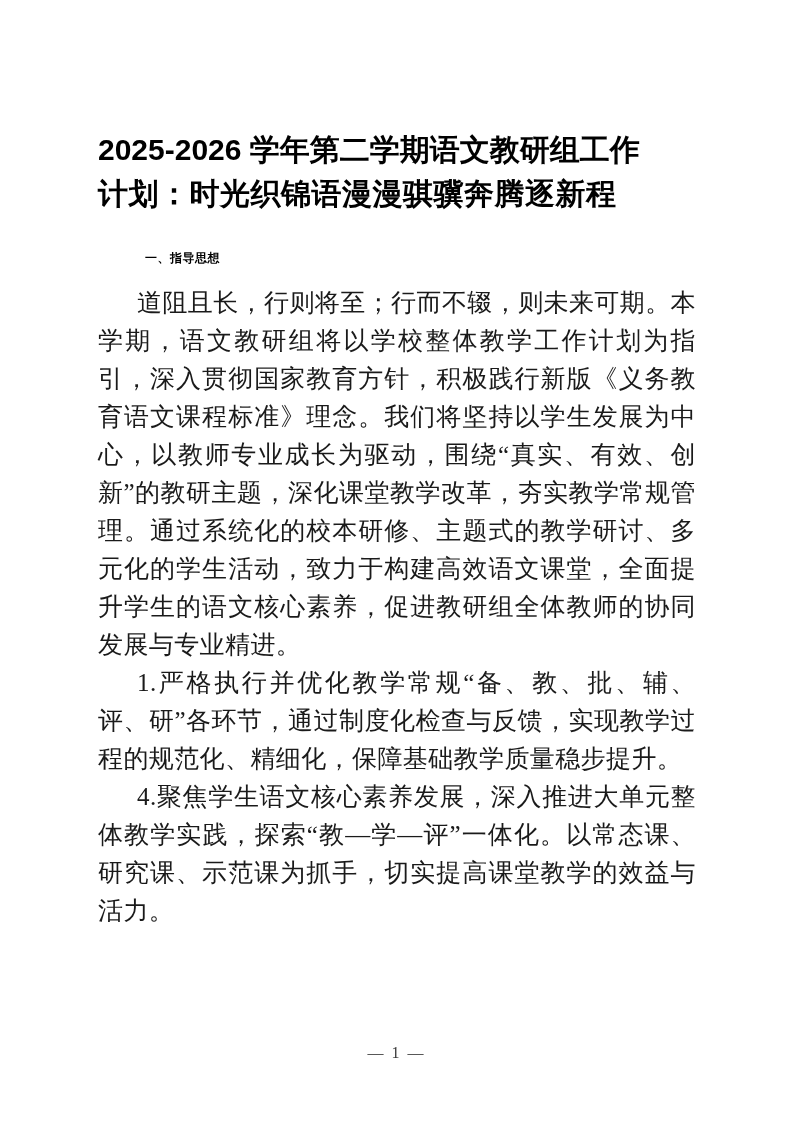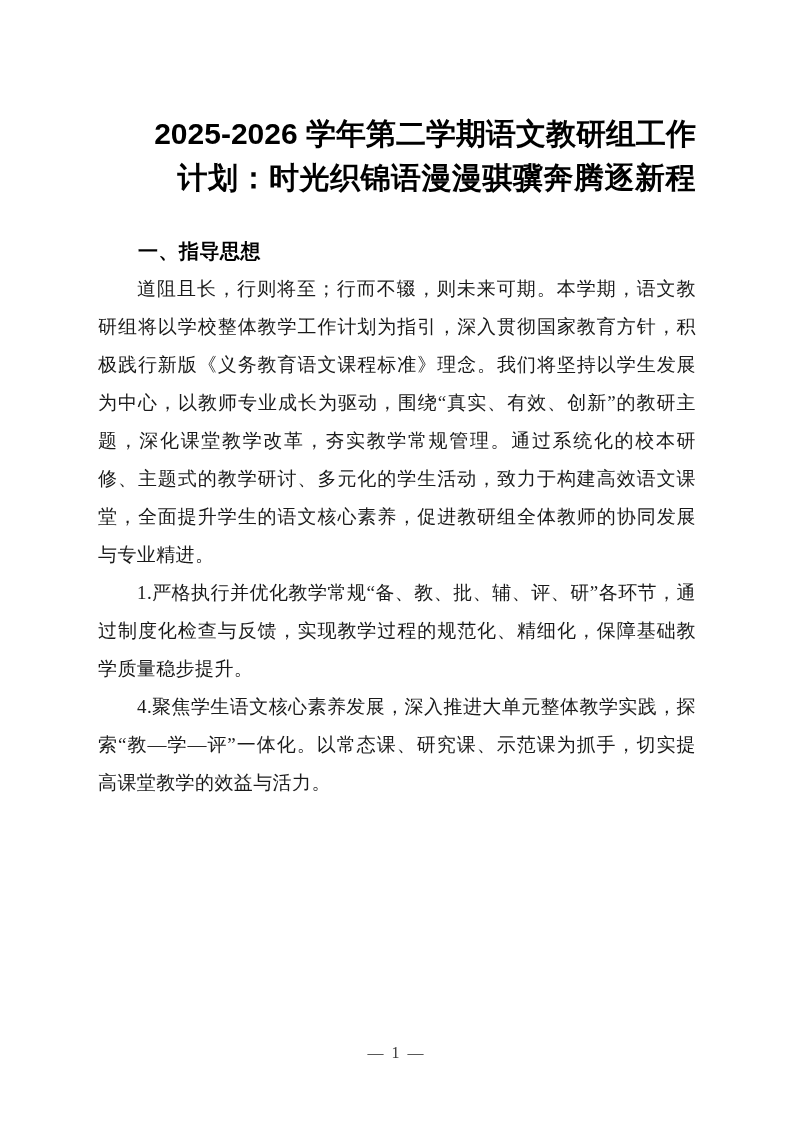--- a/index.html
+++ b/index.html
@@ -24,23 +24,23 @@
     width: 793px;
     height: 1122px;
     background: #ffffff;
     padding: 0;
   }
 
   
   .doc-title {
     position: absolute;
     left: 98px;
-    top: 92px;
+    top: 108px;
     width: 598px;
-    text-align: right;
+    text-align: left;
     font-family: "Liberation Sans", "DejaVu Sans", sans-serif;
     font-weight: 700;
     font-size: 30px;
     line-height: 44px;
     letter-spacing: 0px;
     color: #000000;
   }
   .doc-title .t-line {
     display: block;
     white-space: nowrap;
@@ -53,32 +53,32 @@
   .body-content {
     position: absolute;
     left: 98px;
     top: 232px;
     width: 598px;
   }
 
   .section-heading {
     font-family: "Liberation Sans", "DejaVu Sans", sans-serif;
     font-weight: 700;
-    font-size: 20px;
+    font-size: 12px;
     line-height: 38px;
-    margin: 0;
+    margin: 7px;
     padding: 0;
     text-indent: 40px;
     letter-spacing: 0.5px;
     color: #000000;
   }
 
   p.para {
     font-family: "Liberation Serif", "DejaVu Serif", serif;
-    font-size: 19px;
+    font-size: 25px;
     line-height: 38px;
     margin: 0;
     padding: 0;
     text-indent: 39px;
     text-align: justify;
     text-justify: inter-ideograph;
     letter-spacing: 0.4px;
     color: #1a1a1a;
     word-break: break-all;
   }

